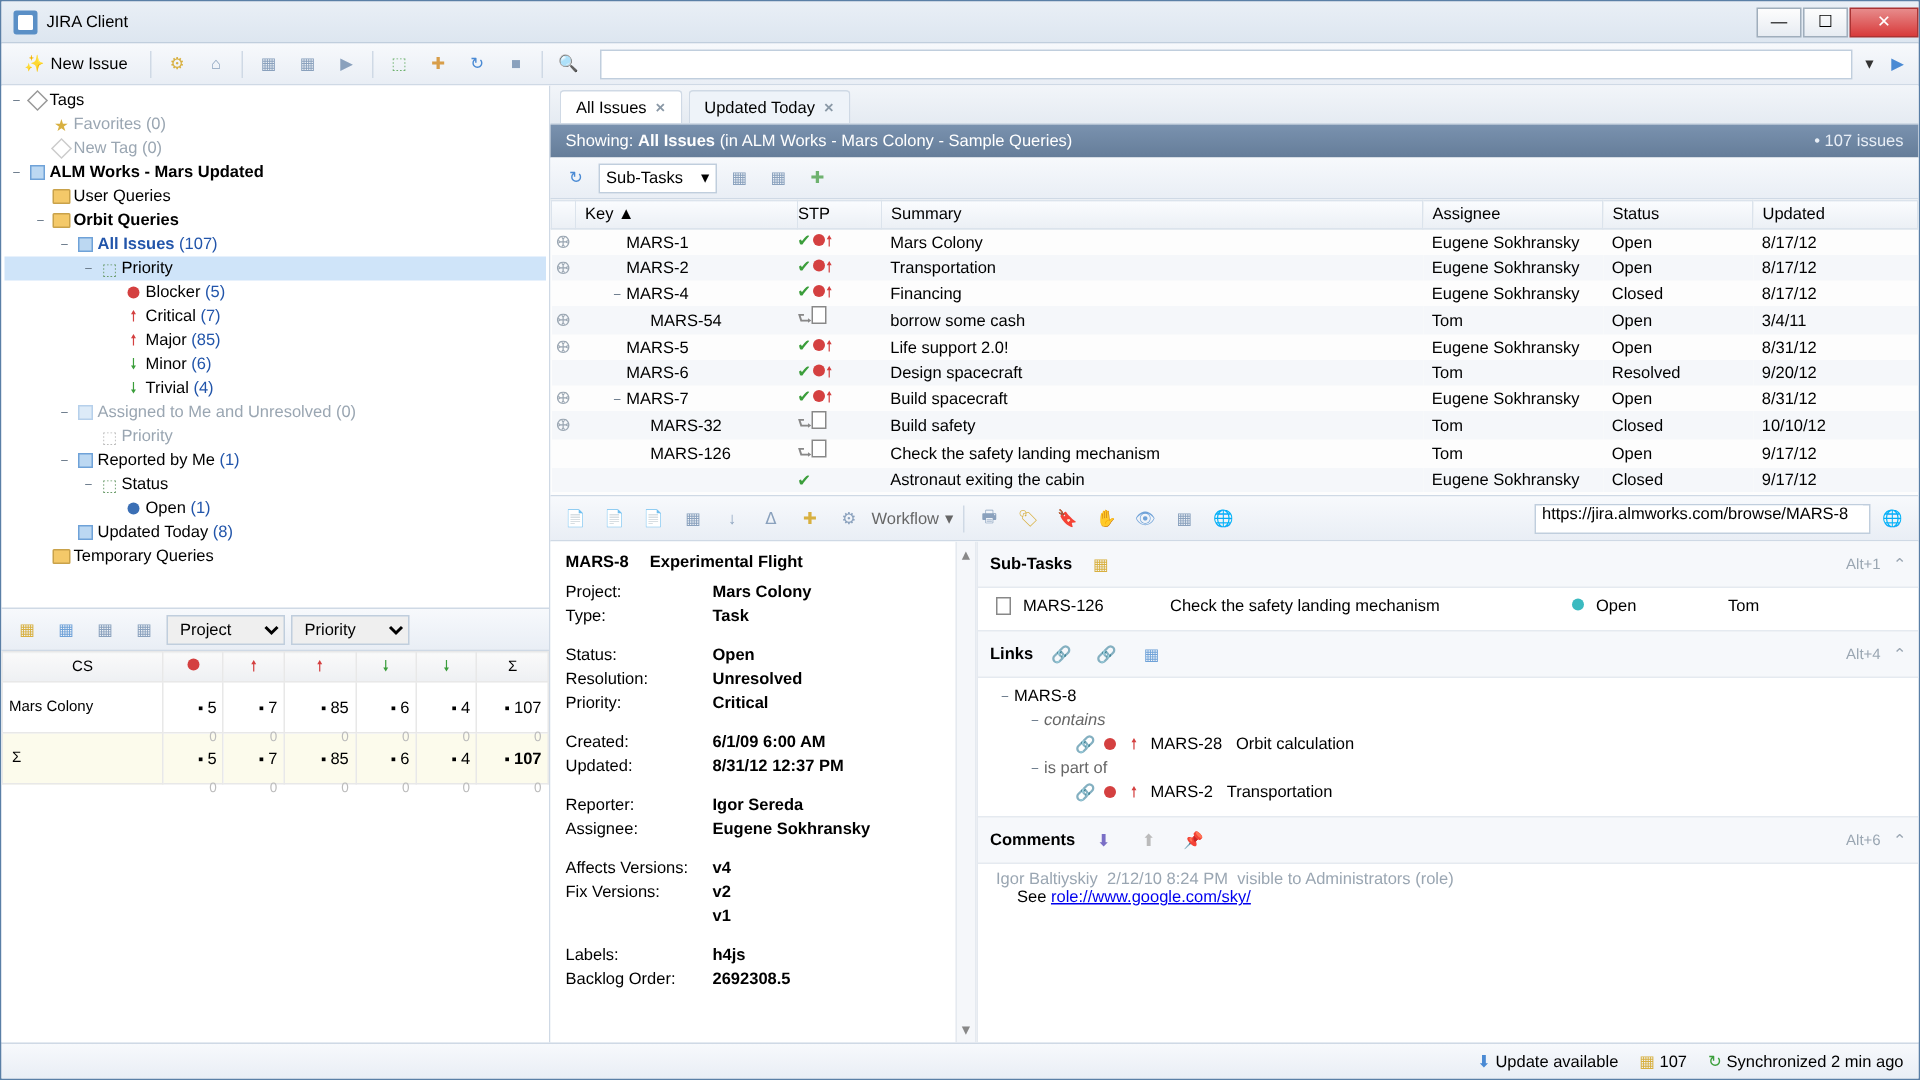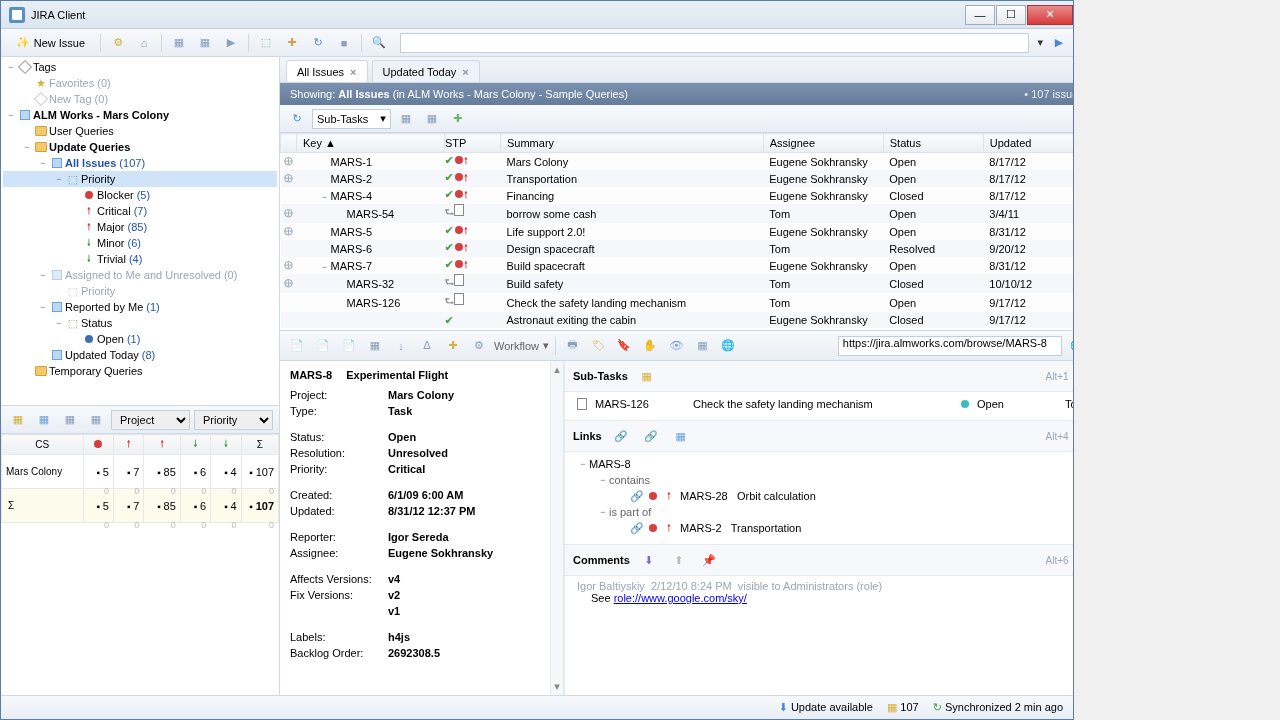--- a/index.html
+++ b/index.html
@@ -1,19 +1,19 @@
 <!DOCTYPE html>
 <html><head>
 <meta charset="utf-8">
 <style>
 * { margin: 0; padding: 0; box-sizing: border-box; font-family: "Segoe UI", Tahoma, sans-serif; font-size: 11px; }
 body { width: 1280px; height: 720px; overflow: hidden; background: #f0f0f0; }
 
 
-.window { width: 1074px; height: 720px; border: 1px solid #5a7fa6; display: flex; flex-direction: column; background: #eef1f6; }
+.window { width: 1280px; height: 720px; border: 1px solid #5a7fa6; display: flex; flex-direction: column; background: #eef1f6; }
 .titlebar { height: 28px; background: linear-gradient(#e9eff6, #dde6f0); display: flex; align-items: center; padding: 0 0 0 8px; border-bottom: 1px solid #c0cedd; }
 .titlebar .app-icon { width: 16px; height: 16px; margin-right: 6px; background: #5a8fc6; border-radius: 2px; position: relative; }
 .titlebar .app-icon::after { content: ""; position: absolute; inset: 3px; background: #fff; border-radius: 1px; }
 .title-text { flex: 1; }
 .win-btns { display: flex; }
 .win-btns .wb { width: 30px; height: 20px; margin-left: 1px; display: flex; align-items: center; justify-content: center; border: 1px solid #a0aebc; background: linear-gradient(#fdfdfd,#e7ecf2); }
 .win-btns .close { width: 46px; background: linear-gradient(#e78b8b,#d83b3b); border-color: #a33; }
 .win-btns .close span { color: #fff; }
 
 
@@ -222,35 +222,35 @@
               <span class="ic-tag" style="border-color:#ccc;"></span>
             </span>
             <span class="lbl gray">New Tag</span>
             <span class="count">(0)</span>
           </div>
         <div class="tn ind0">
             <span class="tw">−</span>
             <span class="tic">
               <span class="ic-q"></span>
             </span>
-            <b><span class="lbl">ALM Works - Mars Colony</span></b>
+            <b><span class="lbl">ALM Works - Mars Updated</span></b>
           </div>
         <div class="tn ind1">
             <span class="tw"></span>
             <span class="tic">
               <span class="ic-folder"></span>
             </span>
             <span class="lbl">User Queries</span>
           </div>
         <div class="tn ind1">
             <span class="tw">−</span>
             <span class="tic">
               <span class="ic-folder"></span>
             </span>
-            <b><span class="lbl">Update Queries</span></b>
+            <b><span class="lbl">Orbit Queries</span></b>
           </div>
         <div class="tn ind2">
             <span class="tw">−</span>
             <span class="tic">
               <span class="ic-q"></span>
             </span>
             <b><span class="lbl" style="color:#2255aa;">All Issues</span></b>
             <span class="count" style="color:#2255aa;">(107)</span>
           </div>
         <div class="tn ind3 sel">
@@ -716,21 +716,21 @@
             <span class="hint">Alt+4</span>
               <span class="chev glyph">⌃</span>
           </div>
           <div class="sect-body link-tree">
             <div class="tn lt-ind0">
                 <span class="tw">−</span>
                 <span class="lbl">MARS-8</span>
               </div>
             <div class="tn lt-ind1">
                 <span class="tw">−</span>
-                <span class="lbl" style="color:#666;">contains</span>
+                <span class="lbl" style="font-style:italic;color:#666;">contains</span>
               </div>
             <div class="tn lt-ind2"><span class="tw"></span><span class="tic" style="color:#d8b040;">🔗</span><span class="tic">
                   <span class="ic-dot dot-red"></span>
                 </span><span class="tic ic-arr-up">🠕</span>&nbsp;<span>MARS-28</span>&nbsp;&nbsp;&nbsp;<span>Orbit calculation</span></div>
             <div class="tn lt-ind1">
                 <span class="tw">−</span>
                 <span class="lbl" style="color:#666;">is part of</span>
               </div>
             <div class="tn lt-ind2"><span class="tw"></span><span class="tic" style="color:#d8b040;">🔗</span><span class="tic">
                   <span class="ic-dot dot-red"></span>

